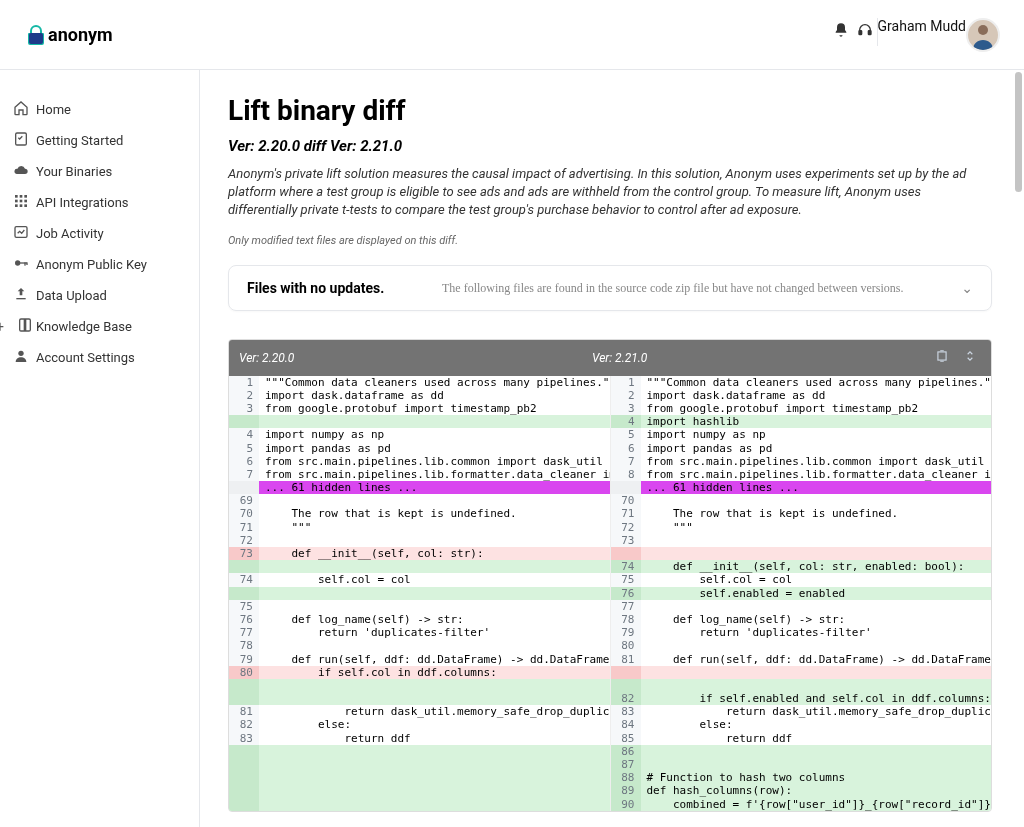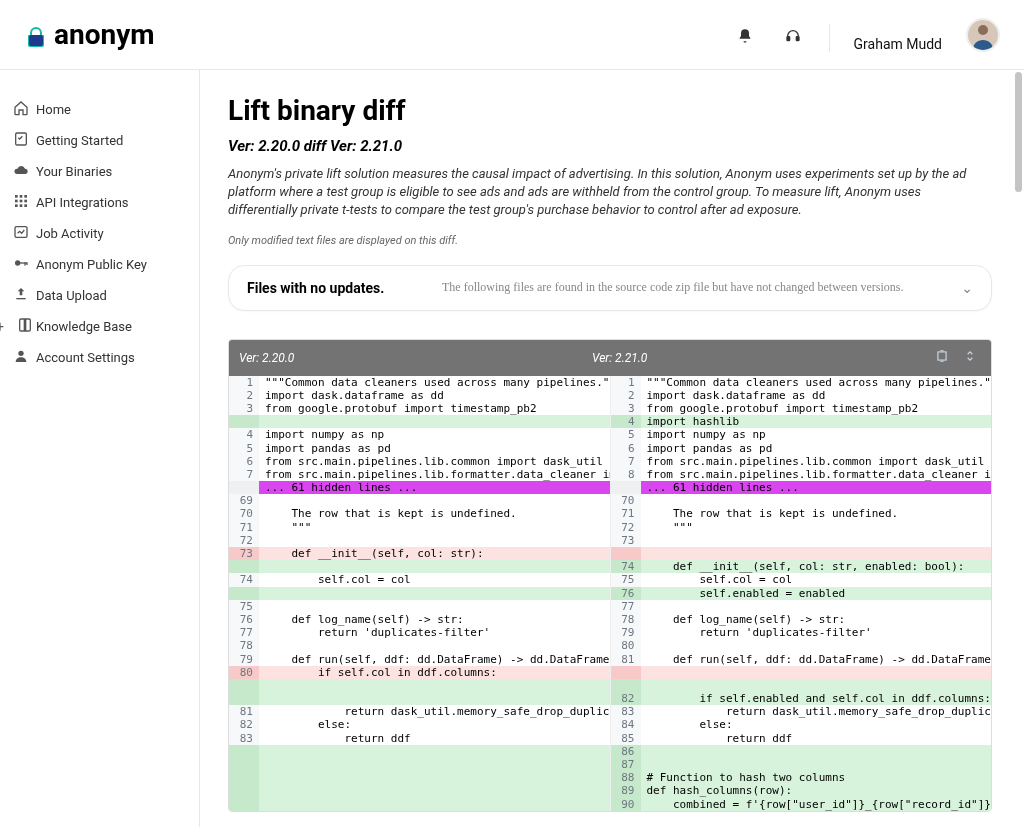--- a/index.html
+++ b/index.html
@@ -1,38 +1,38 @@
 <!DOCTYPE html>
 <html><head>
 <meta charset="utf-8">
 <style>
 * { margin: 0; padding: 0; box-sizing: border-box; }
 body { font-family: -apple-system, BlinkMacSystemFont, "Segoe UI", Roboto, sans-serif; background: #fff; color: #000; overflow: hidden; }
 .app { width: 1024px; height: 827px; display: flex; flex-direction: column; }
 .topbar { height: 70px; display: flex; align-items: center; justify-content: space-between; padding: 0 24px; border-bottom: 1px solid #e5e7eb; }
-.logo { display: flex; align-items: center; gap: 6px; font-weight: 700; font-size: 28px; }
+.logo { display: flex; align-items: center; gap: 0; font-weight: 700; font-size: 18px; }
 .logo-icon { width: 24px; height: 24px; }
-.topbar-right { display: flex; align-items: flex-end; gap: 24px; }
+.topbar-right { display: flex; align-items: flex-start; }
 .icon-btn { background: none; border: none; cursor: pointer; font-size: 16px; color: #333; padding: 4px; }
 .divider-v { width: 1px; height: 28px; background: #e5e7eb; }
 .username { font-size: 14px; color: #111; }
 .avatar { width: 34px; height: 34px; border-radius: 50%; background: #d6c7b8; border: 2px solid #eee; overflow: hidden; display: flex; align-items: flex-end; justify-content: center; }
 .avatar svg { width: 30px; height: 30px; }
 .body { flex: 1; display: flex; overflow: hidden; }
 .sidebar { width: 200px; border-right: 1px solid #e5e7eb; padding: 24px 0; }
 .side-item { display: flex; align-items: center; gap: 10px; padding: 8px 20px 8px 36px; font-size: 13px; color: #333; cursor: pointer; position: relative; }
 .side-item .side-icon { position: absolute; left: 12px; width: 18px; text-align: center; color: #555; }
 .side-item .plus { position: absolute; left: -4px; font-size: 14px; color: #555; }
 .side-item .side-icon2 { position: absolute; left: 16px; width: 18px; text-align: center; color: #555; }
 .main { flex: 1; overflow-y: auto; padding: 24px 32px 8px 28px; }
 .main h1 { font-size: 28px; font-weight: 700; margin-bottom: 10px; }
 .ver-line { font-size: 15px; font-weight: 700; font-style: italic; margin-bottom: 10px; }
 .intro { font-size: 13px; font-style: italic; color: #333; line-height: 1.4; margin-bottom: 14px; }
 .note { font-size: 11px; font-style: italic; color: #666; margin-bottom: 18px; }
-.card { border: 1px solid #e5e7eb; border-radius: 16px; padding: 14px 18px; display: flex; align-items: center; justify-content: space-between; margin-bottom: 28px; box-shadow: 0 1px 2px rgba(0,0,0,0.03); }
+.card { border: 1px solid #e5e7eb; border-radius: 8px; padding: 14px 18px; display: flex; align-items: flex-end; justify-content: space-between; margin-bottom: 28px; box-shadow: 0 1px 2px rgba(0,0,0,0.03); }
 .card-title { font-size: 14px; font-weight: 700; }
 .card-sub { font-size: 12px; color: #888; flex: 1; text-align: center; padding: 0 20px; font-family: Liberation Serif, serif; }
 .chev { color: #888; font-size: 14px; }
 .diff-wrapper { border: 1px solid #ddd; border-radius: 4px; overflow: hidden; }
 .diff-header { background: #737373; color: #fff; display: flex; align-items: center; height: 36px; font-size: 12px; font-style: italic; }
 .diff-header .col { flex: 1; padding-left: 10px; }
 .diff-header .tools { padding-right: 14px; display: flex; gap: 14px; color: #cbd5e1; }
 .file-row { background: #f0f1f3; padding: 6px 10px; font-size: 12px; font-weight: 700; display: flex; gap: 14px; align-items: center; }
 .file-path { }
 .plus-stat { color: #1a7f37; font-weight: 700; font-size: 11px; }

